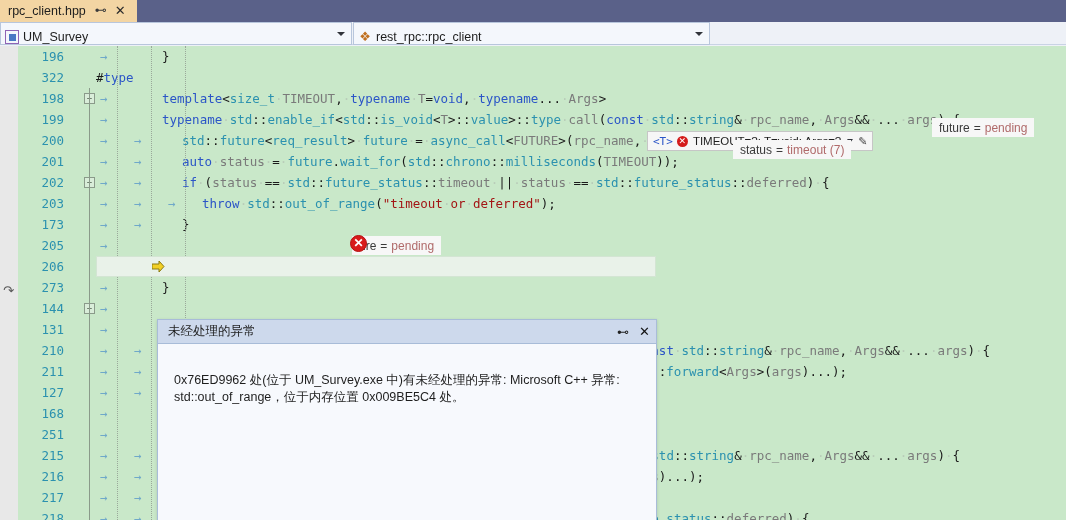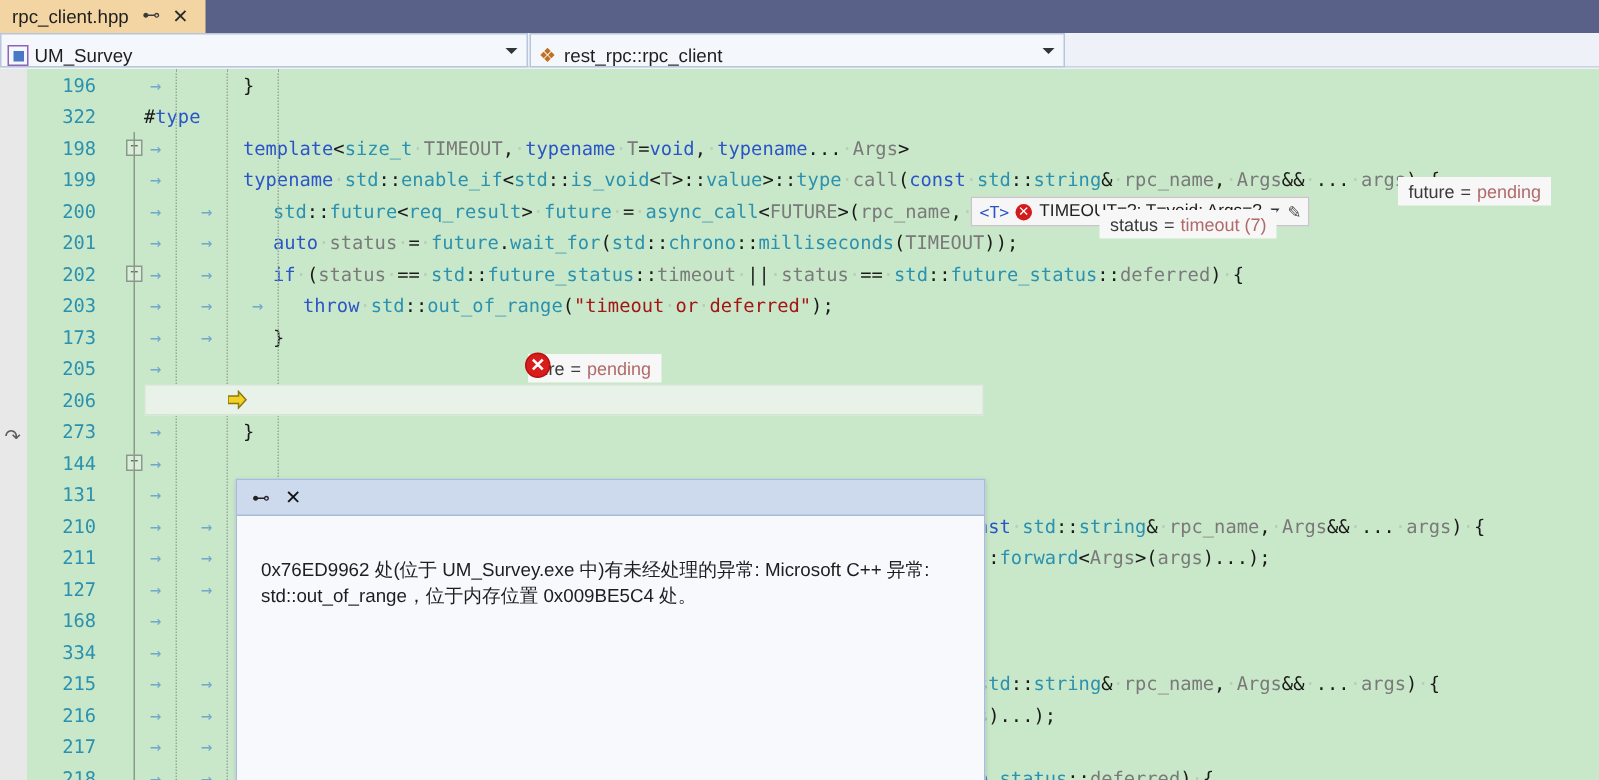--- a/index.html
+++ b/index.html
@@ -268,21 +268,21 @@
         <div class="line" style="top:168px"><span class="lnum">173</span><span class="tabarrow" style="position:absolute;left:100px;">→</span><span class="tabarrow" style="position:absolute;left:134px;">→</span><span class="code" style="left:182px"><span class="plain">}</span></span></div>
         <div class="line" style="top:189px"><span class="lnum">205</span><span class="tabarrow" style="position:absolute;left:100px;">→</span><span class="code" style="left:162px"></span></div>
         <div class="line" style="top:210px"><span class="lnum">206</span><span class="tabarrow" style="position:absolute;left:100px;">→</span><span class="tabarrow" style="position:absolute;left:134px;">→</span><span class="code" style="left:182px"><span class="type">future</span><span class="plain">.</span><span class="ident">get</span><span class="plain">(</span><span class="plain">)</span><span class="plain">.</span><span class="ident">as</span><span class="plain">(</span><span class="plain">)</span><span class="plain">;</span></span></div>
         <div class="line" style="top:231px"><span class="lnum">273</span><span class="tabarrow" style="position:absolute;left:100px;">→</span><span class="code" style="left:162px"><span class="plain">}</span></span></div>
         <div class="line" style="top:252px"><span class="lnum">144</span><span class="tabarrow" style="position:absolute;left:100px;">→</span><span class="code" style="left:162px"></span></div>
         <div class="line" style="top:273px"><span class="lnum">131</span><span class="tabarrow" style="position:absolute;left:100px;">→</span><span class="code" style="left:162px"></span></div>
         <div class="line" style="top:294px"><span class="lnum">210</span><span class="tabarrow" style="position:absolute;left:100px;">→</span><span class="tabarrow" style="position:absolute;left:134px;">→</span><span class="tabarrow" style="position:absolute;left:168px;">→</span><span class="code" style="left:162px"><span class="kw">typename</span><span class="ws">·</span><span class="type">std</span><span class="plain">:</span><span class="plain">:</span><span class="type">enable_if</span><span class="plain">&lt;</span><span class="plain">!</span><span class="type">std</span><span class="plain">:</span><span class="plain">:</span><span class="type">is_void</span><span class="plain">&lt;</span><span class="ident">T</span><span class="plain">&gt;</span><span class="plain">:</span><span class="plain">:</span><span class="type">value</span><span class="plain">,</span><span class="ws">·</span><span class="ident">T</span><span class="plain">&gt;</span><span class="plain">:</span><span class="plain">:</span><span class="type">type</span><span class="ws">·</span><span class="ident">call</span><span class="plain">(</span><span class="kw">const</span><span class="ws">·</span><span class="type">std</span><span class="plain">:</span><span class="plain">:</span><span class="type">string</span><span class="plain">&amp;</span><span class="ws">·</span><span class="ident">rpc_name</span><span class="plain">,</span><span class="ws">·</span><span class="ident">Args</span><span class="plain">&amp;</span><span class="plain">&amp;</span><span class="ws">·</span><span class="plain">.</span><span class="plain">.</span><span class="plain">.</span><span class="ws">·</span><span class="ident">args</span><span class="plain">)</span><span class="ws">·</span><span class="plain">{</span></span></div>
         <div class="line" style="top:315px"><span class="lnum">211</span><span class="tabarrow" style="position:absolute;left:100px;">→</span><span class="tabarrow" style="position:absolute;left:134px;">→</span><span class="tabarrow" style="position:absolute;left:168px;">→</span><span class="code" style="left:162px"><span class="type">std</span><span class="plain">:</span><span class="plain">:</span><span class="type">future</span><span class="plain">&lt;</span><span class="type">req_result</span><span class="plain">&gt;</span><span class="ws">·</span><span class="type">future</span><span class="ws">·</span><span class="plain">=</span><span class="ws">·</span><span class="type">async_call</span><span class="plain">&lt;</span><span class="ident">FUTURE</span><span class="plain">&gt;</span><span class="plain">(</span><span class="ident">rpc_name</span><span class="plain">,</span><span class="ws">·</span><span class="type">std</span><span class="plain">:</span><span class="plain">:</span><span class="type">forward</span><span class="plain">&lt;</span><span class="ident">Args</span><span class="plain">&gt;</span><span class="plain">(</span><span class="ident">args</span><span class="plain">)</span><span class="plain">.</span><span class="plain">.</span><span class="plain">.</span><span class="plain">)</span><span class="plain">;</span></span></div>
         <div class="line" style="top:336px"><span class="lnum">127</span><span class="tabarrow" style="position:absolute;left:100px;">→</span><span class="tabarrow" style="position:absolute;left:134px;">→</span><span class="tabarrow" style="position:absolute;left:168px;">→</span><span class="code" style="left:162px"><span class="plain">}</span></span></div>
         <div class="line" style="top:357px"><span class="lnum">168</span><span class="tabarrow" style="position:absolute;left:100px;">→</span><span class="code" style="left:162px"></span></div>
-        <div class="line" style="top:378px"><span class="lnum">334</span><span class="tabarrow" style="position:absolute;left:100px;">→</span><span class="code" style="left:162px"></span></div>
+        <div class="line" style="top:378px"><span class="lnum">251</span><span class="tabarrow" style="position:absolute;left:100px;">→</span><span class="code" style="left:162px"></span></div>
         <div class="line" style="top:399px"><span class="lnum">215</span><span class="tabarrow" style="position:absolute;left:100px;">→</span><span class="tabarrow" style="position:absolute;left:134px;">→</span><span class="tabarrow" style="position:absolute;left:168px;">→</span><span class="code" style="left:162px"><span class="kw">typename</span><span class="ws">·</span><span class="type">std</span><span class="plain">:</span><span class="plain">:</span><span class="type">enable_if</span><span class="plain">&lt;</span><span class="type">std</span><span class="plain">:</span><span class="plain">:</span><span class="type">is_void</span><span class="plain">&lt;</span><span class="ident">T</span><span class="plain">&gt;</span><span class="plain">:</span><span class="plain">:</span><span class="type">value</span><span class="plain">&gt;</span><span class="plain">:</span><span class="plain">:</span><span class="type">type</span><span class="ws">·</span><span class="ident">call</span><span class="plain">(</span><span class="kw">const</span><span class="ws">·</span><span class="type">std</span><span class="plain">:</span><span class="plain">:</span><span class="type">string</span><span class="plain">&amp;</span><span class="ws">·</span><span class="ident">rpc_name</span><span class="plain">,</span><span class="ws">·</span><span class="ident">Args</span><span class="plain">&amp;</span><span class="plain">&amp;</span><span class="ws">·</span><span class="plain">.</span><span class="plain">.</span><span class="plain">.</span><span class="ws">·</span><span class="ident">args</span><span class="plain">)</span><span class="ws">·</span><span class="plain">{</span></span></div>
         <div class="line" style="top:420px"><span class="lnum">216</span><span class="tabarrow" style="position:absolute;left:100px;">→</span><span class="tabarrow" style="position:absolute;left:134px;">→</span><span class="tabarrow" style="position:absolute;left:168px;">→</span><span class="code" style="left:162px"><span class="kw">auto</span><span class="ws">·</span><span class="type">future</span><span class="ws">·</span><span class="plain">=</span><span class="ws">·</span><span class="type">async_call</span><span class="plain">&lt;</span><span class="ident">FUTURE</span><span class="plain">&gt;</span><span class="plain">(</span><span class="ident">rpc_name</span><span class="plain">,</span><span class="ws">·</span><span class="type">std</span><span class="plain">:</span><span class="plain">:</span><span class="type">forward</span><span class="plain">&lt;</span><span class="ident">Args</span><span class="plain">&gt;</span><span class="plain">(</span><span class="ident">args</span><span class="plain">)</span><span class="plain">.</span><span class="plain">.</span><span class="plain">.</span><span class="plain">)</span><span class="plain">;</span></span></div>
         <div class="line" style="top:441px"><span class="lnum">217</span><span class="tabarrow" style="position:absolute;left:100px;">→</span><span class="tabarrow" style="position:absolute;left:134px;">→</span><span class="tabarrow" style="position:absolute;left:168px;">→</span><span class="code" style="left:162px"><span class="kw">auto</span><span class="ws">·</span><span class="ident">status</span><span class="ws">·</span><span class="plain">=</span><span class="ws">·</span><span class="type">future</span><span class="plain">.</span><span class="type">wait_for</span><span class="plain">(</span><span class="type">std</span><span class="plain">:</span><span class="plain">:</span><span class="type">chrono</span><span class="plain">:</span><span class="plain">:</span><span class="type">milliseconds</span><span class="plain">(</span><span class="ident">TIMEOUT</span><span class="plain">)</span><span class="plain">)</span><span class="plain">;</span></span></div>
         <div class="line" style="top:462px"><span class="lnum">218</span><span class="tabarrow" style="position:absolute;left:100px;">→</span><span class="tabarrow" style="position:absolute;left:134px;">→</span><span class="tabarrow" style="position:absolute;left:168px;">→</span><span class="code" style="left:162px"><span class="kw">if</span><span class="ws">·</span><span class="plain">(</span><span class="ident">status</span><span class="ws">·</span><span class="plain">=</span><span class="plain">=</span><span class="ws">·</span><span class="type">std</span><span class="plain">:</span><span class="plain">:</span><span class="type">future_status</span><span class="plain">:</span><span class="plain">:</span><span class="ident">timeout</span><span class="ws">·</span><span class="plain">|</span><span class="plain">|</span><span class="ws">·</span><span class="ident">status</span><span class="ws">·</span><span class="plain">=</span><span class="plain">=</span><span class="ws">·</span><span class="type">std</span><span class="plain">:</span><span class="plain">:</span><span class="type">future_status</span><span class="plain">:</span><span class="plain">:</span><span class="ident">deferred</span><span class="plain">)</span><span class="ws">·</span><span class="plain">{</span></span></div>
         <div class="iguide" style="left: 117px; top: 0px; height: 474px;"></div>
         <div class="iguide" style="left: 151px; top: 0px; height: 474px;"></div>
         <div class="iguide" style="left: 185px; top: 0px; height: 474px;"></div>
         <div class="foldline" style="left: 89px; top: 42px; height: 432px; background: rgb(138, 154, 138);"></div>
       </div>
 
@@ -313,20 +313,21 @@
 
     <div class="datatip" id="dt-ure" style="left: 352px; top: 190px;">
       <span class="dt-name">ure</span>
       <span class="dt-eq">=</span>
       <span class="dt-val">pending</span>
     </div>
     <div class="dt-errdot" id="dt-errdot" style="left: 350px; top: 189px;">✕</div>
 
     <div class="excdlg">
       <div class="exc-title">
+        <span class="t">未经处理的异常</span>
         <span class="exc-pin">⊷</span>
         <span class="exc-close">✕</span>
       </div>
       <div class="exc-body">
         <div class="exc-msg">0x76ED9962 处(位于 UM_Survey.exe 中)有未经处理的异常: Microsoft C++ 异常: std::out_of_range，位于内存位置 0x009BE5C4 处。</div>
 
       </div>
     </div>
   </div>
 </div>

